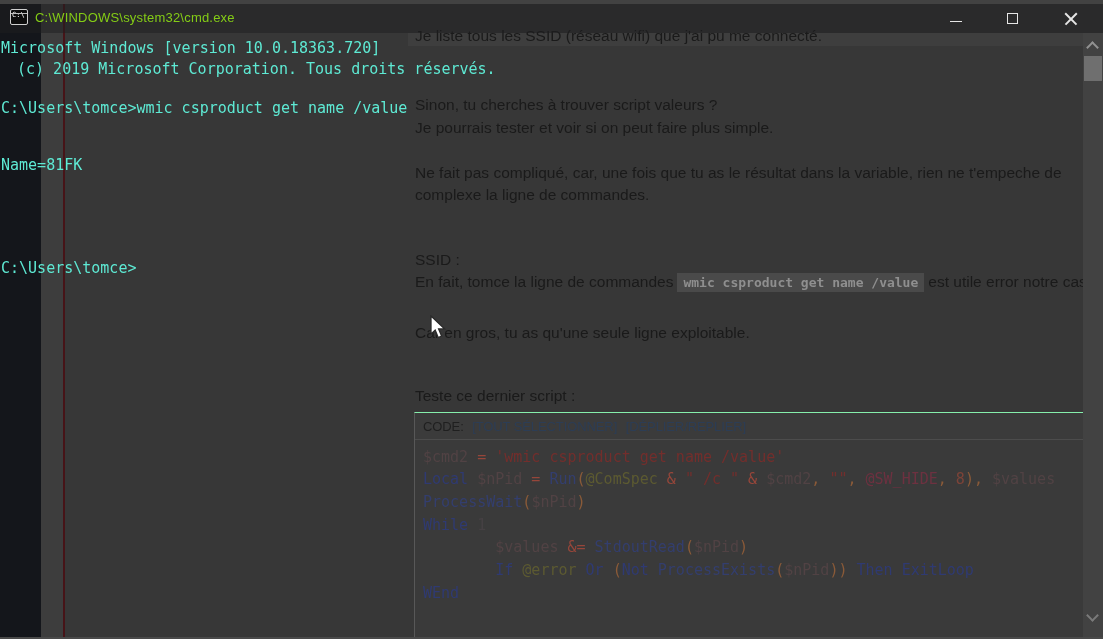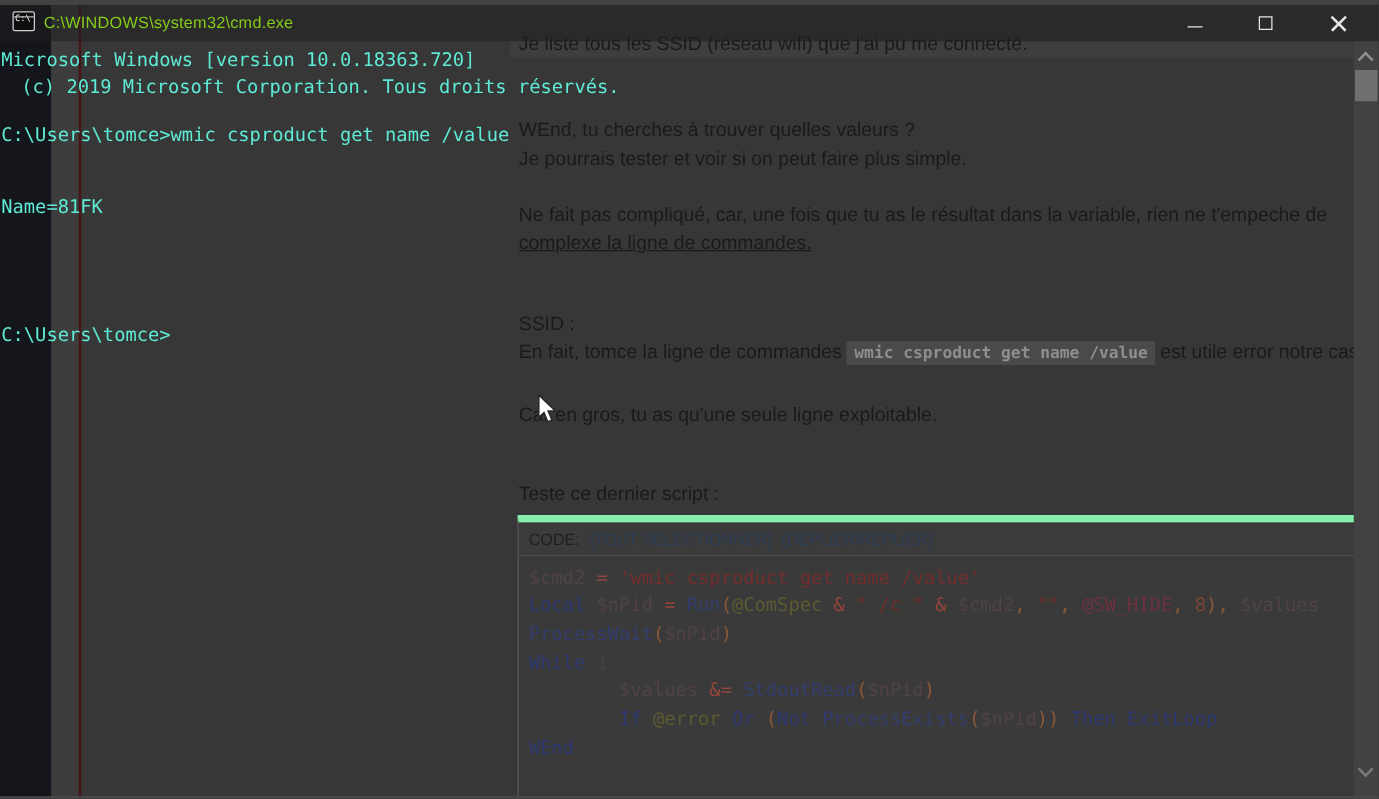--- a/index.html
+++ b/index.html
@@ -36,28 +36,28 @@
 
   
   .term-line { position:absolute; left:1px; font-family:"DejaVu Sans Mono", monospace;
                font-size:15px; line-height:16px; color:#5eead4; white-space:pre; z-index:4; }
   .t0 { top:40px; } .t1 { top:61px;padding-left:16px; } .t2 { top:100px; } .t3 { top:157px; } .t4 { top:260px; }
 
   
   .post-par { position:absolute; left:415px; width:669px; overflow:hidden;
               font-size:15.5px; line-height:22px; color:#1a1a1a; white-space:nowrap; z-index:3; }
   .p1 { top:25px; } .p2 { top:94px; } .p3 { top:117px; } .p4 { top:162px; }
-  .p5 { top:184px;text-decoration:underline; } .p6 { top:249px; } .p7 { top:271px; } .p8 { top:322px; } .p9 { top:385px; }
+  .p5 { top:184px; } .p6 { top:249px; } .p7 { top:271px; } .p8 { top:322px; } .p9 { top:385px; }
   .inline-code { display:inline-block; background:#4a4a4a; color:#8f8f8f;
                  font-family:"DejaVu Sans Mono", monospace; font-size:13px; font-weight:bold;
                  padding:2px 6px 2px 6px; margin:0 4px; vertical-align:baseline; line-height:15px; }
 
   
   .code-box { position:absolute; left:414px; top:412px; width:670px; height:227px;
-              background:#3a3a3a; border-top:6px solid #86efac; border-left:1px solid #585858;
+              background:#3a3a3a; border-top:1px solid #86efac; border-left:1px solid #585858;
               overflow:hidden; z-index:3; }
   .code-header { position:absolute; left:0; top:0; width:100%; height:27px;
                  border-bottom:1px solid #4c4c4c; background:#3b3b3b;
                  font-size:13px; line-height:27px; padding-left:8px; color:#1f1f1f;
                  letter-spacing:-0.1px; white-space:nowrap; }
   .code-header a { color:#2c3d55; text-decoration:none; margin-left:5px; cursor:pointer; }
   .code-line { position:absolute; left:8px; font-family:"DejaVu Sans Mono", monospace;
                font-size:15px; line-height:18px; white-space:pre; }
   .cl0 { top:35px; } .cl1 { top:57px; } .cl2 { top:80px; } .cl3 { top:103px; }
   .cl4 { top:125px; } .cl5 { top:148px; } .cl6 { top:171px; }
@@ -80,21 +80,21 @@
 <div class="red-line"></div>
 <div class="quote-band"></div>
 
 <div class="term-line t0">Microsoft Windows [version 10.0.18363.720]</div>
 <div class="term-line t1">(c) 2019 Microsoft Corporation. Tous droits réservés.</div>
 <div class="term-line t2">C:\Users\tomce&gt;wmic csproduct get name /value</div>
 <div class="term-line t3">Name=81FK</div>
 <div class="term-line t4">C:\Users\tomce&gt;</div>
 
 <div class="post-par p1">Je liste tous les SSID (réseau wifi) que j'ai pu me connecté.</div>
-<div class="post-par p2">WEnd, tu cherches à trouver quelles valeurs ?</div>
+<div class="post-par p2">Sinon, tu cherches à trouver script valeurs ?</div>
 <div class="post-par p3">Je pourrais tester et voir si on peut faire plus simple.</div>
 <div class="post-par p4">Ne fait pas compliqué, car, une fois que tu as le résultat dans la variable, rien ne t'empeche de</div>
 <div class="post-par p5">complexe la ligne de commandes.</div>
 <div class="post-par p6">SSID :</div>
 <div class="post-par p7"><span>En fait, tomce la ligne de commandes</span><span class="inline-code">wmic csproduct get name /value</span><span>est utile error notre cas</span></div>
 <div class="post-par p8">Car en gros, tu as qu'une seule ligne exploitable.</div>
 <div class="post-par p9">Teste ce dernier script :</div>
 
 <div class="code-box">
   <div class="code-header">

